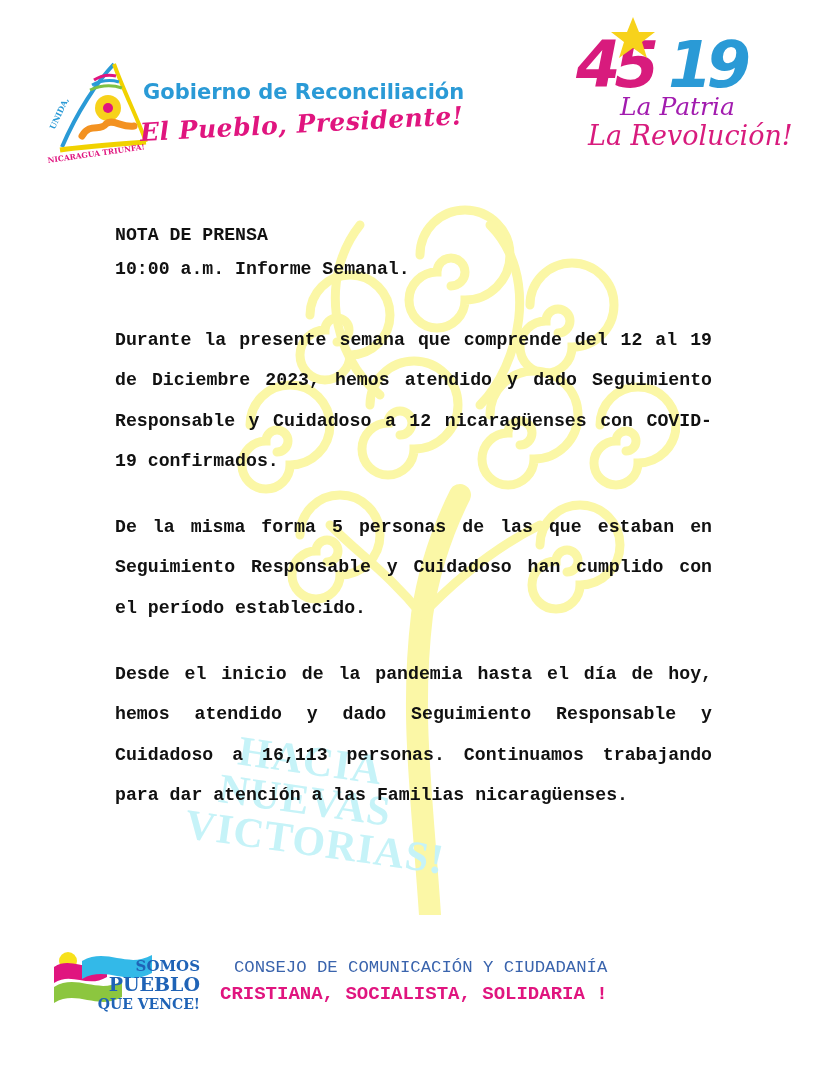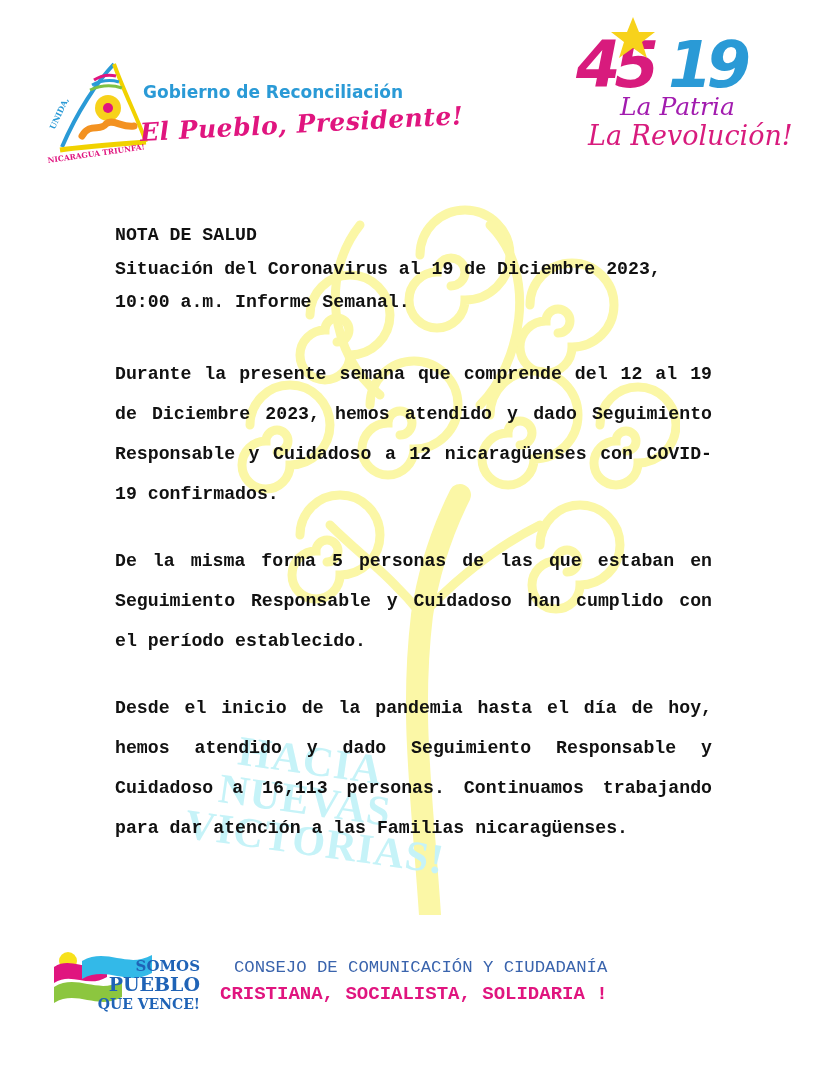--- a/index.html
+++ b/index.html
@@ -15,21 +15,21 @@
       left: 190px; top: 740px; width: 230px; text-align: center;
       font-family: "Liberation Serif", "DejaVu Serif", serif; font-weight: bold;
       color: #c6f3f8; font-size: 42px; line-height: 40px; letter-spacing: 1px;
       transform: rotate(8deg);
     }
 
     
     .gov-logo { left: 42px; top: 62px; width: 110px; height: 105px; }
     .gov-title {
       left: 143px; top: 83px; color: #2a9ad6; font-family: "DejaVu Sans", sans-serif;
-      font-weight: bold; font-size: 17px; line-height: 19px;
+      font-weight: bold; font-size: 21px; line-height: 19px;
     }
     .gov-slogan {
       left: 140px; top: 118px; color: #e0157f; font-family: "DejaVu Serif", serif;
       font-style: italic; font-weight: bold; font-size: 25px; letter-spacing: 0.5px;
       transform: rotate(-3deg); transform-origin: left;
     }
     .n45 {
       left: 576px; top: 30px; font-family: "DejaVu Sans", sans-serif; font-weight: bold; font-style: italic;
       font-size: 64px; color: #d81b7d; letter-spacing: -6px; line-height: 70px;
     }
@@ -117,22 +117,21 @@
 
 <div class="abs n45">45</div>
 <div class="abs n19">19</div>
 <svg class="abs" style="left:610px;top:16px;width:46px;height:44px;" viewBox="0 0 46 44">
   <polygon points="23,1 29,16 45,16 32,26 37,42 23,32 9,42 14,26 1,16 17,16" fill="#f7d21b"></polygon>
 </svg>
 <div class="abs patria">La Patria</div>
 <div class="abs revolucion">La Revolución!</div>
 
 <div class="abs content">
-  <div class="head-line">NOTA DE SALUD</div>
-  <div class="head-line">Situación del Coronavirus al 19 de Diciembre 2023,</div>
+  <div class="head-line">NOTA DE PRENSA</div>
   <div class="head-line">10:00 a.m. Informe Semanal.</div>
 
   <p class="para p1">Durante la presente semana que comprende del 12 al 19 de Diciembre 2023, hemos atendido y dado Seguimiento Responsable y Cuidadoso a 12 nicaragüenses con COVID-19 confirmados.</p>
   <p class="para p2">De la misma forma 5 personas de las que estaban en Seguimiento Responsable y Cuidadoso han cumplido con el período establecido.</p>
   <p class="para p3">Desde el inicio de la pandemia hasta el día de hoy, hemos atendido y dado Seguimiento Responsable y Cuidadoso a 16,113 personas. Continuamos trabajando para dar atención a las Familias nicaragüenses.</p>
 </div>
 
 <svg class="abs footer-logo" viewBox="0 0 150 66">
   <circle cx="16" cy="14" r="9" fill="#f7e11b"></circle>
   <path d="M2 20 C 20 8, 35 28, 55 14 L 55 30 C 35 42, 20 24, 2 36 Z" fill="#e0157f"></path>

